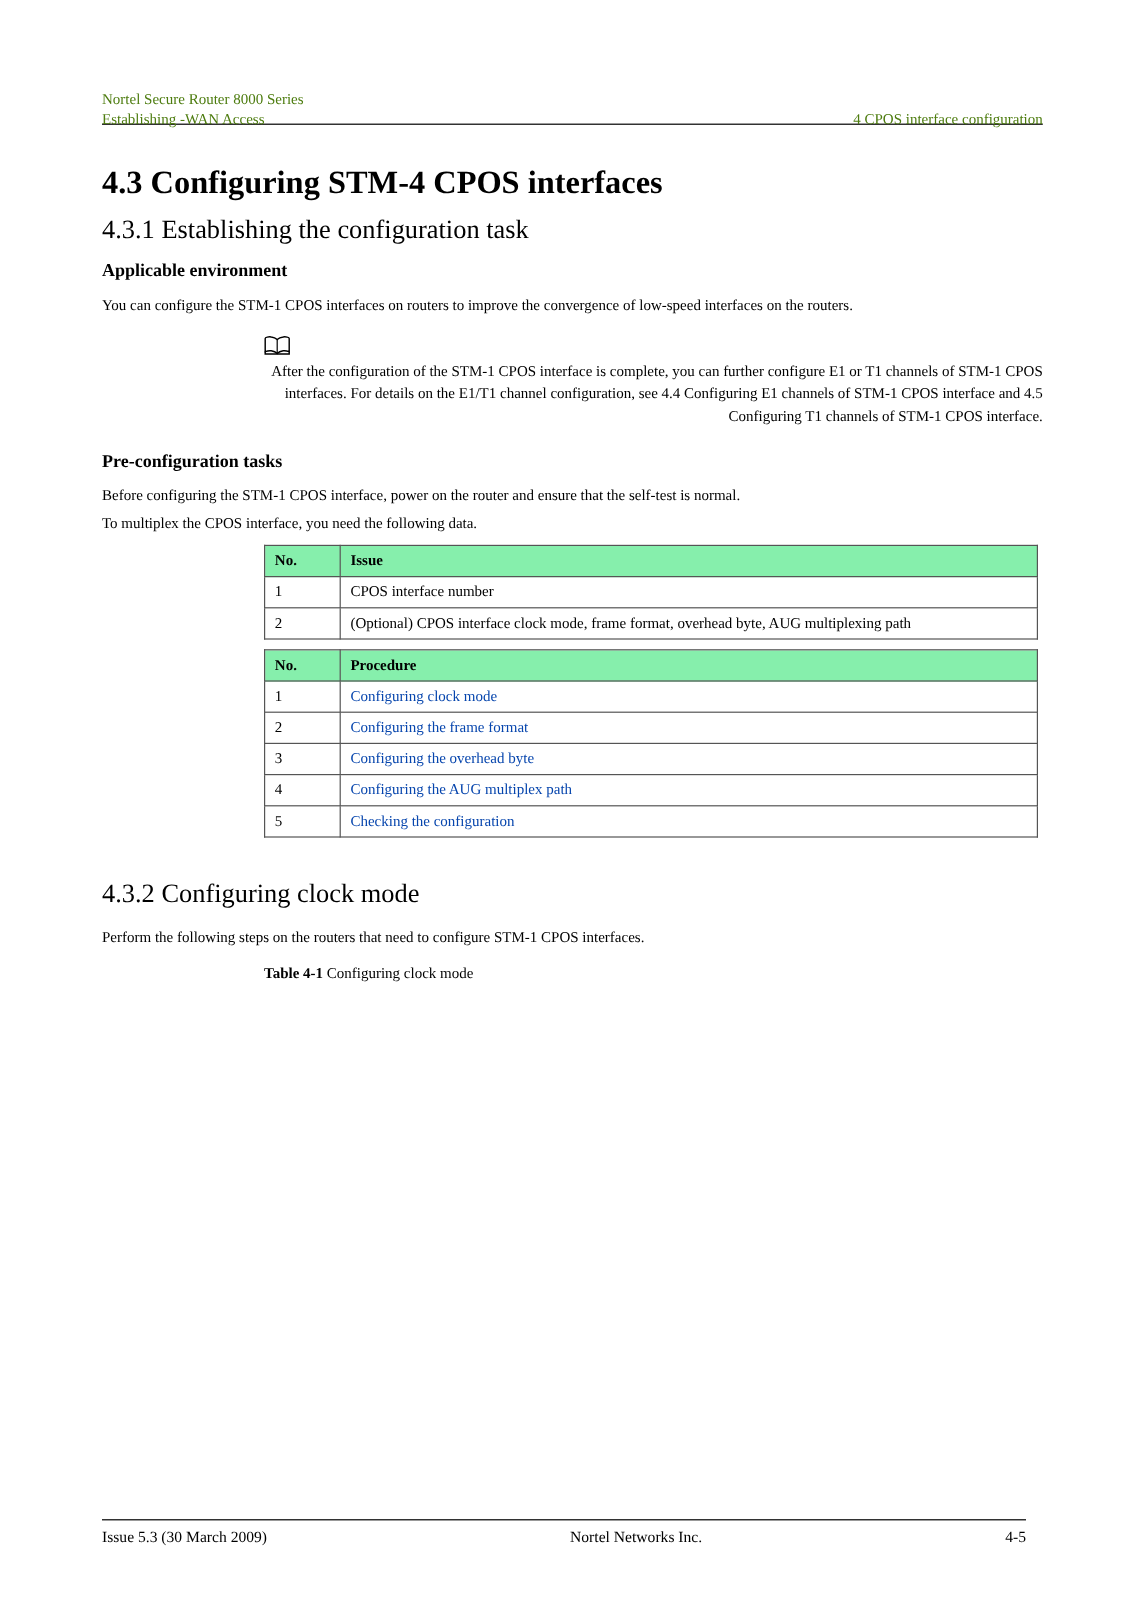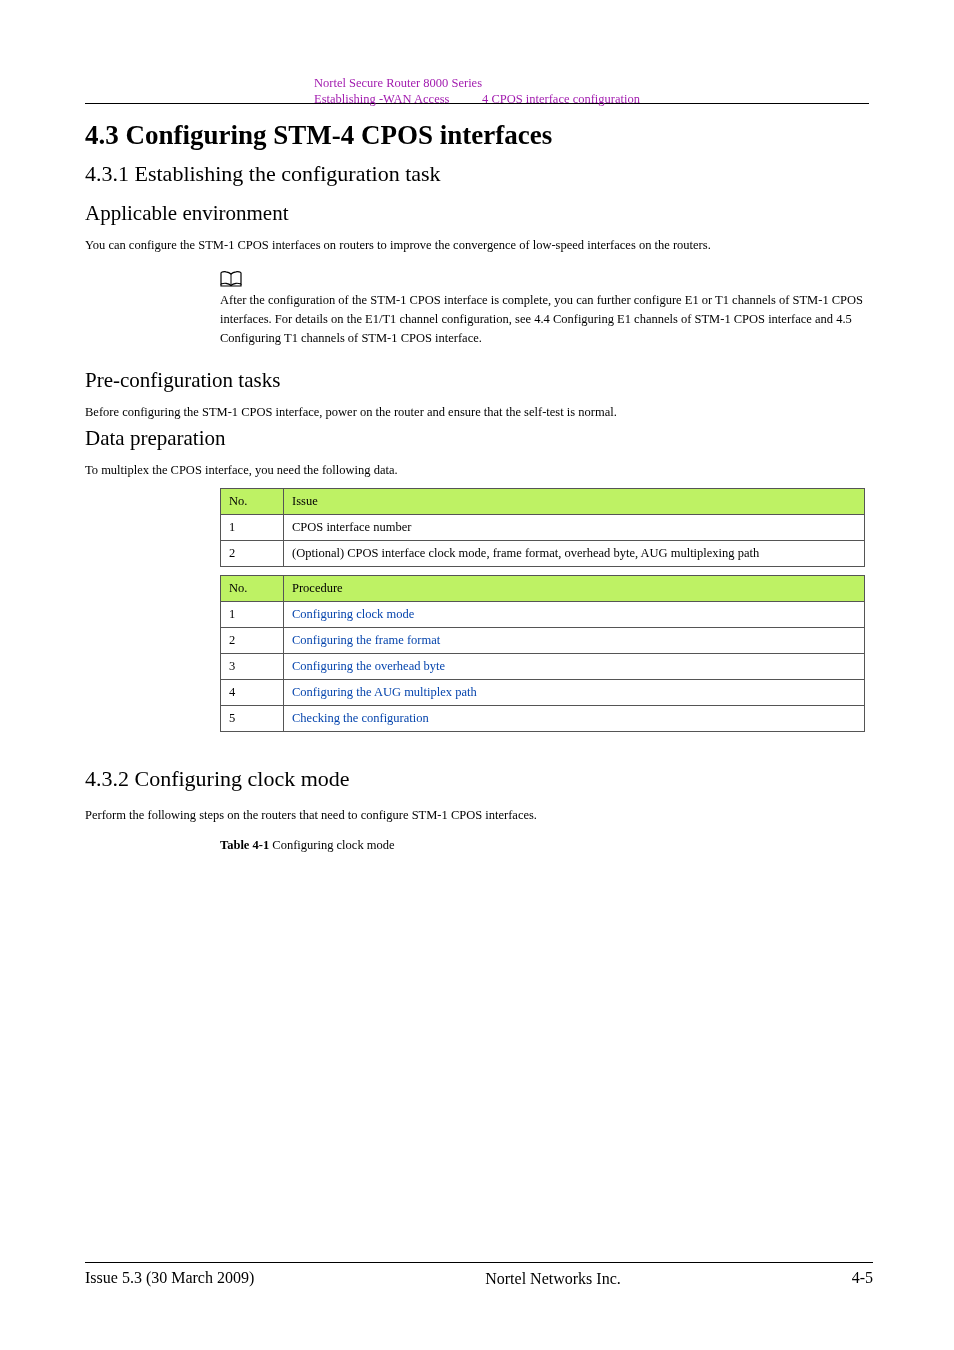--- a/index.html
+++ b/index.html
@@ -17,92 +17,93 @@
   .page {
     padding: 75px 85px 60px 85px;
     box-sizing: border-box;
     width: 100%;
     height: 100%;
     position: relative;
   }
   .header-area {
     height: 28px;
     border-bottom: 1.5px solid #000;
-    margin-bottom: 16px;
+    margin-bottom: 33px;
     display: flex;
-    justify-content: center;
-    font-size: 12.5px;
-    color: #a21caf;
+    justify-content: space-between;
+    font-size: 12.5px;
+    color: #4d7c0f;
   }
   .header-left { text-align: left; line-height: 1.3; }
   .header-right { text-align: right; line-height: 1.3; }
   .h-sec {
     font-size: 27px;
     font-weight: bold;
     margin: 8px 0 6px 0;
   }
   .h-sub {
     font-size: 22px;
     font-weight: normal;
     margin: 10px 0 14px 0;
   }
   .h-subsub {
-    font-size: 21px;
-    font-weight: normal;
+    font-size: 15px;
+    font-weight: bold;
     margin: 4px 0 10px 0;
   }
   .note-block {
     margin: 16px 0 20px 135px;
     font-size: 12.5px;
   }
   .note-icon {
     display: block;
     margin-bottom: 4px;
   }
   .note-icon svg { display: block; }
   .note-text {
     line-height: 1.5;
+    text-align: right;
   }
   .para {
     font-size: 12.5px;
     line-height: 1.55;
     margin: 4px 0;
   }
   table.data-table {
     border-collapse: collapse;
     width: 645px;
     margin: 8px 0 8px 135px;
     font-size: 12.5px;
   }
   table.data-table th,
   table.data-table td {
     border: 1px solid #555;
     padding: 5px 8px;
     text-align: left;
     vertical-align: top;
   }
   table.data-table th {
-    background: #bef264;
-    font-weight: normal;
+    background: #86efac;
+    font-weight: bold;
   }
   table.data-table .col-no { width: 46px; }
   table.data-table td.link { color: #0645AD; }
   .table-caption {
     font-size: 12.5px;
     margin: 12px 0 2px 135px;
   }
   .table-caption .tnum { font-weight: bold; }
   .footer-area {
     position: absolute;
     bottom: 60px;
     left: 85px;
-    right: 81px;
+    right: 99px;
     border-top: 1.5px solid #000;
     padding-top: 6px;
-    font-size: 16px;
+    font-size: 13px;
     display: flex;
     justify-content: space-between;
     margin-top: 20px;
   }
   .footer-left { text-align: left; }
   .footer-center { text-align: center; flex: 1; line-height: 1.3; }
   .footer-right { text-align: left; }
   .nowrap { white-space: nowrap; }
 </style>
 </head>
@@ -135,21 +136,20 @@
         <line x1="11" y1="3" x2="11" y2="14.5" stroke="#000" stroke-width="1"></line>
         <path d="M1 13 L1 15 L21 15 L21 13" fill="none" stroke="#000" stroke-width="1.2"></path>
       </svg>
     </span>
     <div class="note-text">After the configuration of the STM-1 CPOS interface is complete, you can further configure E1 or T1 channels of STM-1 CPOS interfaces. For details on the E1/T1 channel configuration, see 4.4 Configuring E1 channels of STM-1 CPOS interface and 4.5 Configuring T1 channels of STM-1 CPOS interface.</div>
   </div>
 
   <h4 class="h-subsub">Pre-configuration tasks</h4>
   <p class="para">Before configuring the STM-1 CPOS interface, power on the router and ensure that the self-test is normal.</p>
 
-  <h4 class="h-subsub">Data preparation</h4>
   <p class="para">To multiplex the CPOS interface, you need the following data.</p>
 
   <table class="data-table">
     <thead>
       <tr>
         <th class="col-no">No.</th>
         <th>Issue</th>
       </tr>
     </thead>
     <tbody>

